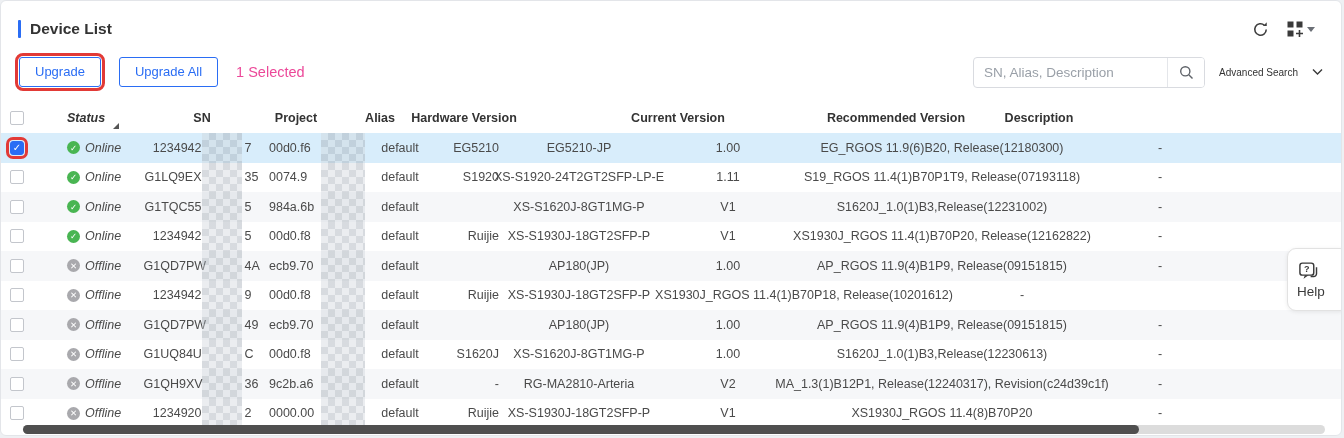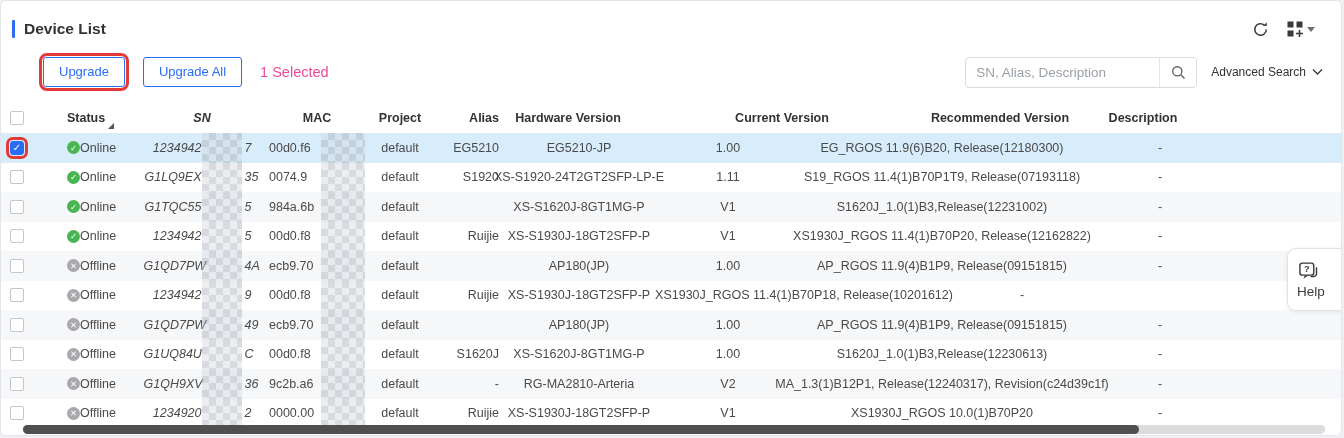--- a/index.html
+++ b/index.html
@@ -1,55 +1,55 @@
 <!DOCTYPE html>
 <html><head>
 <meta charset="utf-8">
 <style>
   html,body{margin:0;padding:0;background:#eef0f3;}
   body{font-family:"Liberation Sans","DejaVu Sans",sans-serif;-webkit-font-smoothing:antialiased;}
   .card{position:relative;width:1342px;height:436px;background:#fff;border:1px solid #e3e5e9;
         border-radius:6px;overflow:hidden;box-sizing:border-box;}
 
   
-  .title-row{display:flex;align-items:center;justify-content:space-between;padding:15px 18px 0 11px;height:26px;}
+  .title-row{display:flex;align-items:center;justify-content:space-between;padding:15px 18px 0 17px;height:26px;}
   .title-left{display:flex;align-items:center;gap:9px;}
   .title-bar{width:3px;height:18px;background:#2a6df4;border-radius:1px;}
   .page-title{font-size:15.5px;font-weight:700;color:#333;}
   .title-icons{display:flex;align-items:center;gap:18px;padding-right:8px;}
   .icon-btn{display:flex;align-items:center;gap:4px;cursor:pointer;}
 
   
   .toolbar{display:flex;align-items:center;justify-content:space-between;padding:12px 18px 0 14px;height:36px;}
   .toolbar-left{display:flex;align-items:center;gap:14px;}
   .btn{box-sizing:border-box;height:30px;padding:0 15px;border:1px solid #2a6df4;border-radius:3px;
        background:#fff;color:#2a6df4;font-size:13px;font-family:inherit;cursor:pointer;line-height:28px;}
-  .annotation-ring{border:3px solid #e23a36;border-radius:8px;padding:1px;display:inline-block;margin-left:24px;}
+  .annotation-ring{border:3px solid #e23a36;border-radius:8px;padding:1px;display:inline-block;}
   .selected-count{font-size:14.5px;color:#ec4899;margin-left:4px;}
   .toolbar-right{display:flex;align-items:center;gap:14px;padding-left:44px;}
   .search-box{display:flex;align-items:center;box-sizing:border-box;width:232px;height:31px;
               border:1px solid #d9dbe0;border-radius:4px;background:#fff;overflow:hidden;}
   .search-input{flex:1;border:none;outline:none;padding:0 10px;font-size:13.5px;color:#333;font-family:inherit;min-width:0;}
   .search-input::placeholder{color:#9aa0a8;}
   .search-btn{width:36px;height:100%;display:flex;align-items:center;justify-content:center;
               border-left:1px solid #e4e6ea;background:#fff;cursor:pointer;}
-  .adv-search{display:flex;align-items:center;gap:6px;font-size:12px;color:#333;cursor:pointer;white-space:nowrap;}
+  .adv-search{display:flex;align-items:center;gap:14px;font-size:10px;color:#333;cursor:pointer;white-space:nowrap;}
 
   
   .table-wrap{position:relative;margin-top:13px;width:1372px;}
   .tr,.thead{display:flex;align-items:stretch;width:1372px;}
   .thead{height:30px;font-weight:700;color:#333;font-size:12.5px;}
   .tr{height:29.5px;font-size:12.5px;color:#4a4a4a;background:#fff;}
   .tr.stripe{background:#f6f7f9;}
   .tr.selected{background:#d8edfb;}
   .td,.th{box-sizing:border-box;display:flex;align-items:center;justify-content:center;
           white-space:nowrap;overflow:visible;}
   .c1{width:46px;justify-content:flex-start;padding-left:9px;}
-  .c2{width:92px;justify-content:flex-start;padding-left:20px;}
-  .c3{width:126px;font-style:italic;}
+  .c2{width:92px;justify-content:flex-start;padding-left:20px;gap:5px;font-style:italic;}
+  .c3{width:126px;}
   .c4{width:104px;}
   .c5{width:62px;}
   .c6{width:68px;justify-content:flex-end;padding-left:2px;}
   .c7{width:160px;}
   .c8{width:138px;}
   .c9{width:290px;}
   .c10{width:146px;}
   .c11{width:140px;}
 
   .sort-corner{width:0;height:0;border-left:6px solid transparent;border-bottom:6px solid #555;
@@ -150,23 +150,20 @@
       <div class="th c1">
           <span class="cb"></span>
         </div>
       <div class="th c2">
           <span>Status</span>
           <span class="sort-corner"></span>
         </div>
       <div class="th c3">
           <span>SN</span>
         </div>
-      <div class="th c4">
-          <span>MAC</span>
-        </div>
       <div class="th c5">
           <span>Project</span>
         </div>
       <div class="th c6">
           <span>Alias</span>
         </div>
       <div class="th c8">
           <span>Hardware Version</span>
         </div>
       <div class="th c9">
@@ -458,21 +455,21 @@
       <div class="td c4">
         <span class="mac-wrap">
               <span class="mac-pre f-mac">0000.00</span>
               <span class="redact mac"></span>
             </span>
       </div>
       <div class="td c5 f-project">default</div>
       <div class="td c6 f-alias">Ruijie</div>
       <div class="td c7 f-model">XS-S1930J-18GT2SFP-P</div>
       <div class="td c8 f-hw">V1</div>
-      <div class="td c9 f-cur">XS1930J_RGOS 10.0(1)B70P20</div>
+      <div class="td c9 f-cur">XS1930J_RGOS 11.4(8)B70P20</div>
       <div class="td c10 f-rec">-</div>
       <div class="td c11 f-desc"></div>
     </div>
       </div>
   </div>
 
   <div class="help-fab">
     <svg width="23" height="21" viewBox="0 0 24 22">
       <rect x="3" y="2.2" width="14.5" height="12.6" rx="2.6" fill="none" stroke="#3a3a3a" stroke-width="1.5"></rect>
       <path d="M8.2 14.8 L6.8 18.6 L12 14.8 Z" fill="#3a3a3a"></path>

